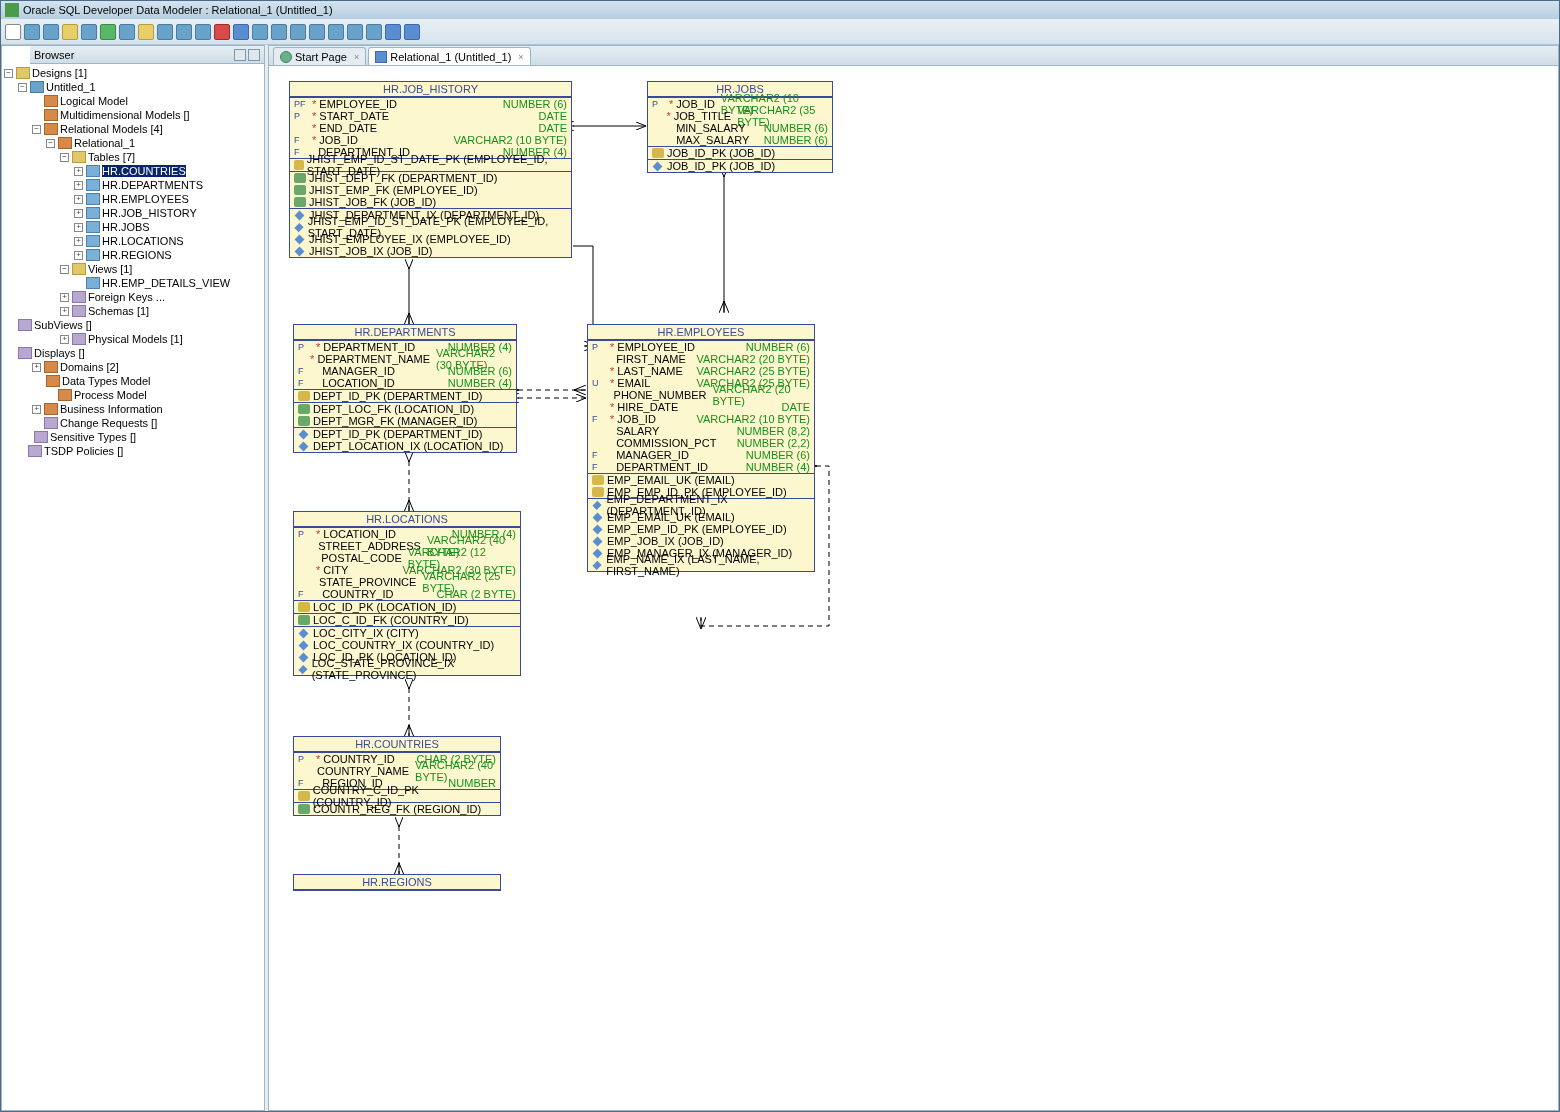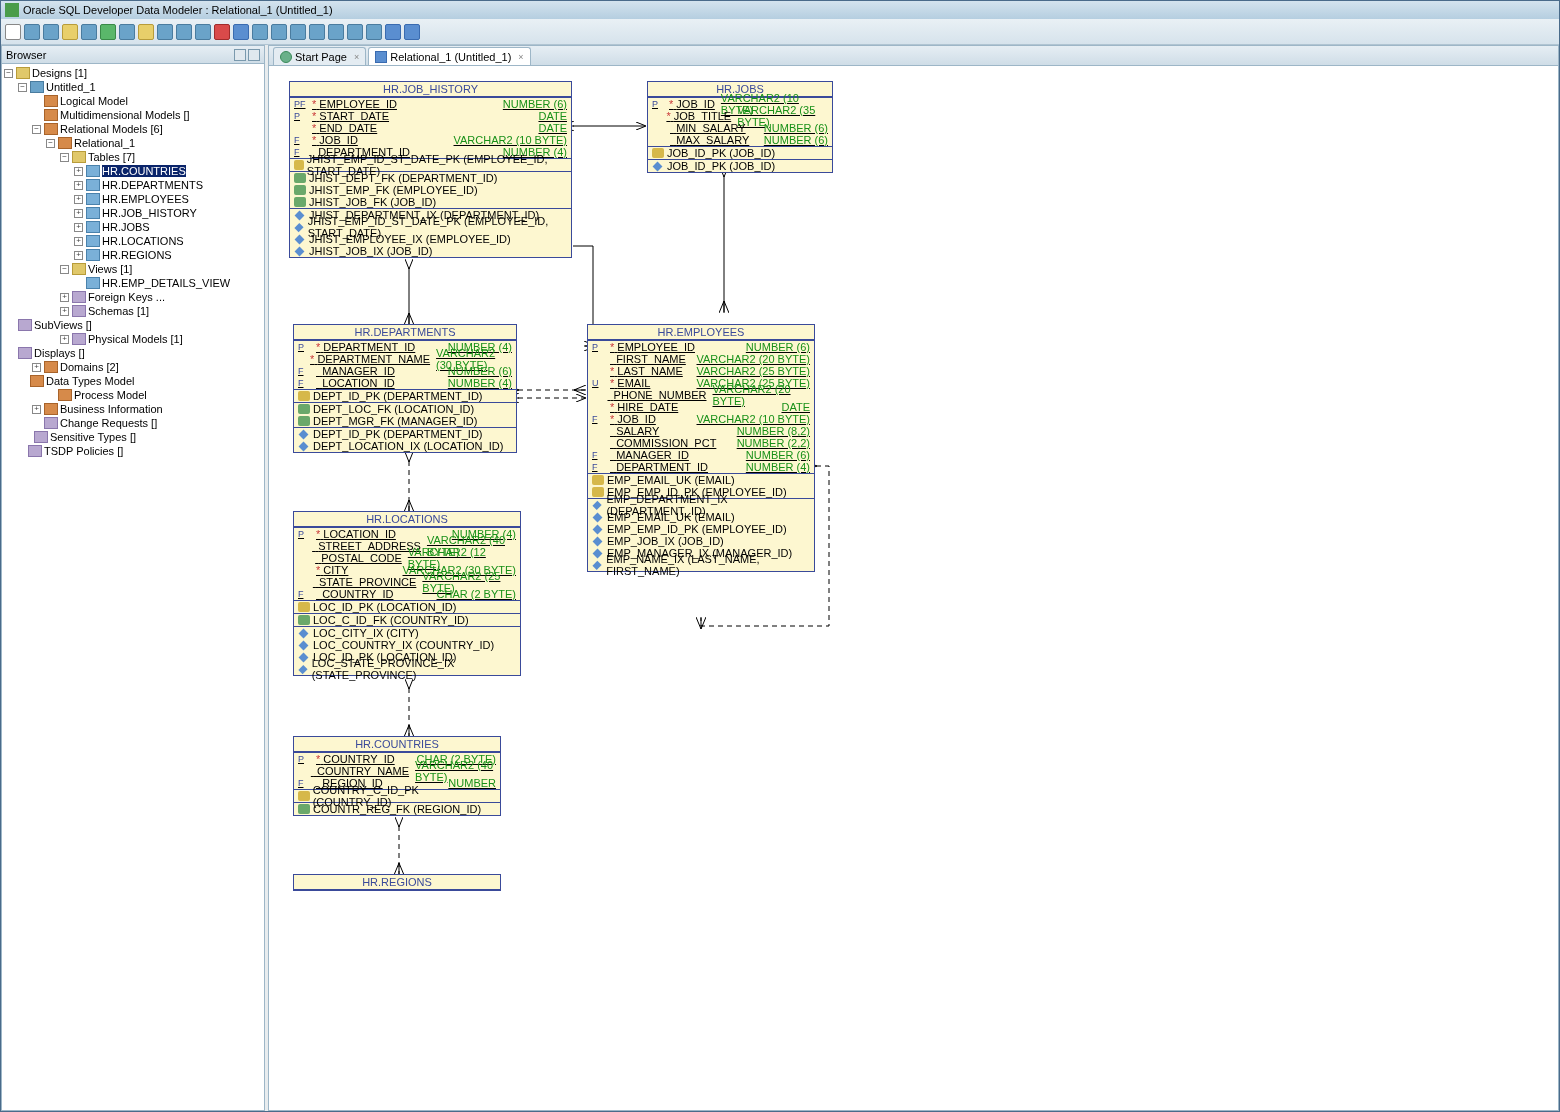--- a/index.html
+++ b/index.html
@@ -11,21 +11,21 @@
 .menubar span { padding: 2px 8px; cursor: default; }
 .menubar span u { text-decoration: underline; }
 .toolbar { height: 26px; background: linear-gradient(#e9f0f5,#d6e3ec); display: flex; align-items: center; padding: 0 4px; gap: 3px; border-bottom: 1px solid #b0c4d2; }
 .tb-btn { width: 16px; height: 16px; background: #6aa3c9; border: 1px solid #4a7c9f; border-radius: 2px; }
 .tb-btn.yellow { background: #e8cf6a; border-color: #b89c3a; }
 .tb-btn.red { background: #d94a4a; border-color: #a02c2c; }
 .tb-btn.green { background: #5ab76a; border-color: #3a8a48; }
 .tb-btn.blue { background: #5a8ed0; border-color: #3a6bb0; }
 .main { flex: 1; display: flex; overflow: hidden; }
 .browser-panel { width: 264px; background: #fff; border: 1px solid #9db6c7; display: flex; flex-direction: column; }
-.browser-header { height: 18px; background: linear-gradient(#e6eef4,#cfdde7); border-bottom: 1px solid #9db6c7; display: flex; align-items: center; justify-content: space-between; padding: 0 4px; }
+.browser-header { height: 18px; background: linear-gradient(#e6eef4,#cfdde7); border-bottom: 1px solid #9db6c7; display: flex; align-items: center; justify-content: space-between; padding: 0 4px; margin-left: 28px; }
 .browser-header-btns { display: flex; gap: 2px; }
 .pin-icon, .max-icon { width: 12px; height: 12px; border: 1px solid #7a99ad; background: #e0e8ee; }
 .tree { flex: 1; overflow: auto; padding: 2px 0; background: #fff; }
 .tree-row { display: flex; align-items: center; height: 14px; white-space: nowrap; padding-left: 4px; cursor: default; }
 .tree-row.selected span.label { background: #0a246a; color: #fff; }
 .exp { width: 9px; height: 9px; border: 1px solid #888; display: inline-flex; align-items: center; justify-content: center; font-size: 8px; line-height: 1; margin-right: 3px; background: #fff; color: #444; }
 .exp.leaf { visibility: hidden; }
 .nicon { width: 14px; height: 12px; margin-right: 2px; display: inline-block; }
 .nicon.folder { background: #e0c86a; border: 1px solid #b89c3a; }
 .nicon.cube { background: #d68a4a; border: 1px solid #a8632a; }
@@ -37,21 +37,21 @@
 .tab { height: 18px; background: #e4ecf2; border: 1px solid #9db6c7; border-bottom: none; padding: 0 6px; display: flex; align-items: center; gap: 3px; border-radius: 3px 3px 0 0; }
 .tab.active { background: #fff; }
 .tab .close { color: #888; font-size: 9px; margin-left: 4px; }
 .tab-icon { width: 12px; height: 12px; background: #5a8ed0; border: 1px solid #3a6bb0; }
 .tab-icon.q { background: #6ab08a; border-color: #3a8a5a; border-radius: 50%; }
 .canvas { flex: 1; position: relative; background: #fff; overflow: auto; }
 .entity { position: absolute; border: 1px solid #3a4a9a; background: #fdf7d0; font-size: 10px; }
 .entity-title { background: #fdf7d0; color: #3a4a9a; text-align: center; padding: 1px 0; border-bottom: 1px solid #3a4a9a; font-weight: normal; }
 .section { border-top: 1px solid #3a4a9a; }
 .section:first-of-type { border-top: none; }
-.row { display: flex; padding: 0 4px; height: 12px; align-items: center; text-decoration: underline; }
+.row { display: flex; padding: 0 4px; height: 12px; align-items: center; }
 .flag { width: 18px; color: #3a4a9a; font-size: 9px; }
 .star { color: #c93838; }
 .colname { color: #000; flex: 0 0 auto; }
 .coltype { color: #189018; margin-left: auto; padding-left: 6px; }
 .krow { display: flex; align-items: center; padding: 0 4px; height: 12px; color: #000; }
 .kicon { width: 12px; height: 10px; margin-right: 3px; display: inline-block; }
 .kicon.pk { background: #d6b84a; border-radius: 2px; }
 .kicon.fk { background: #6aa86a; border-radius: 2px; }
 .kicon.ix { background: #5a8ed0; transform: rotate(45deg); width: 7px; height: 7px; margin-left: 2px; margin-right: 6px; }
 svg.rels { position: absolute; top: 0; left: 0; pointer-events: none; }
@@ -117,21 +117,21 @@
             <span class="label">Logical Model</span>
           </div>
         <div class="tree-row" style="padding-left:30px">
             <span class="exp leaf">−</span>
             <span class="nicon cube"></span>
             <span class="label">Multidimensional Models []</span>
           </div>
         <div class="tree-row" style="padding-left:30px">
             <span class="exp">−</span>
             <span class="nicon cube"></span>
-            <span class="label">Relational Models [6]</span>
+            <span class="label">Relational Models [4]</span>
           </div>
         <div class="tree-row" style="padding-left:44px">
             <span class="exp">−</span>
             <span class="nicon cube"></span>
             <span class="label">Relational_1</span>
           </div>
         <div class="tree-row" style="padding-left:58px">
             <span class="exp">−</span>
             <span class="nicon folder"></span>
             <span class="label">Tables [7]</span>
@@ -204,21 +204,21 @@
         <div class="tree-row" style="">
             <span class="exp leaf">+</span>
             <span class="nicon misc"></span>
             <span class="label">Displays []</span>
           </div>
         <div class="tree-row" style="padding-left:30px">
             <span class="exp">+</span>
             <span class="nicon cube"></span>
             <span class="label">Domains [2]</span>
           </div>
-        <div class="tree-row" style="padding-left:16px">
+        <div class="tree-row" style="padding-left:32px">
             <span class="exp leaf">+</span>
             <span class="nicon cube"></span>
             <span class="label">Data Types Model</span>
           </div>
         <div class="tree-row" style="padding-left:44px">
             <span class="exp leaf">+</span>
             <span class="nicon cube"></span>
             <span class="label">Process Model</span>
           </div>
         <div class="tree-row" style="padding-left:30px">

